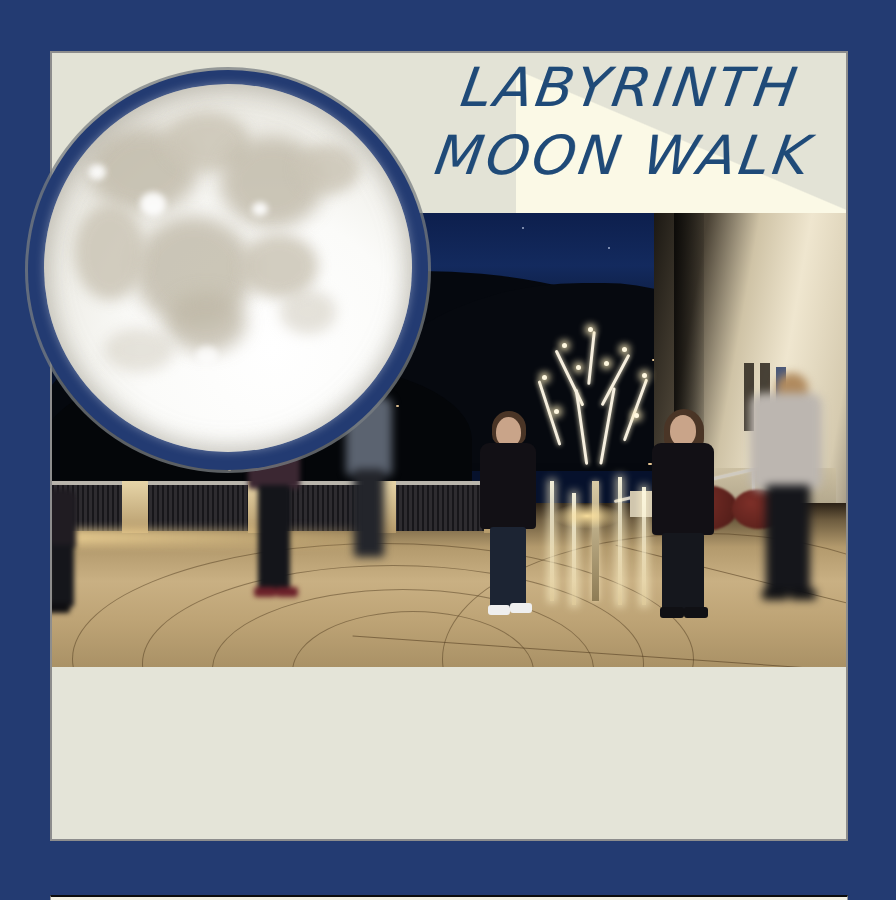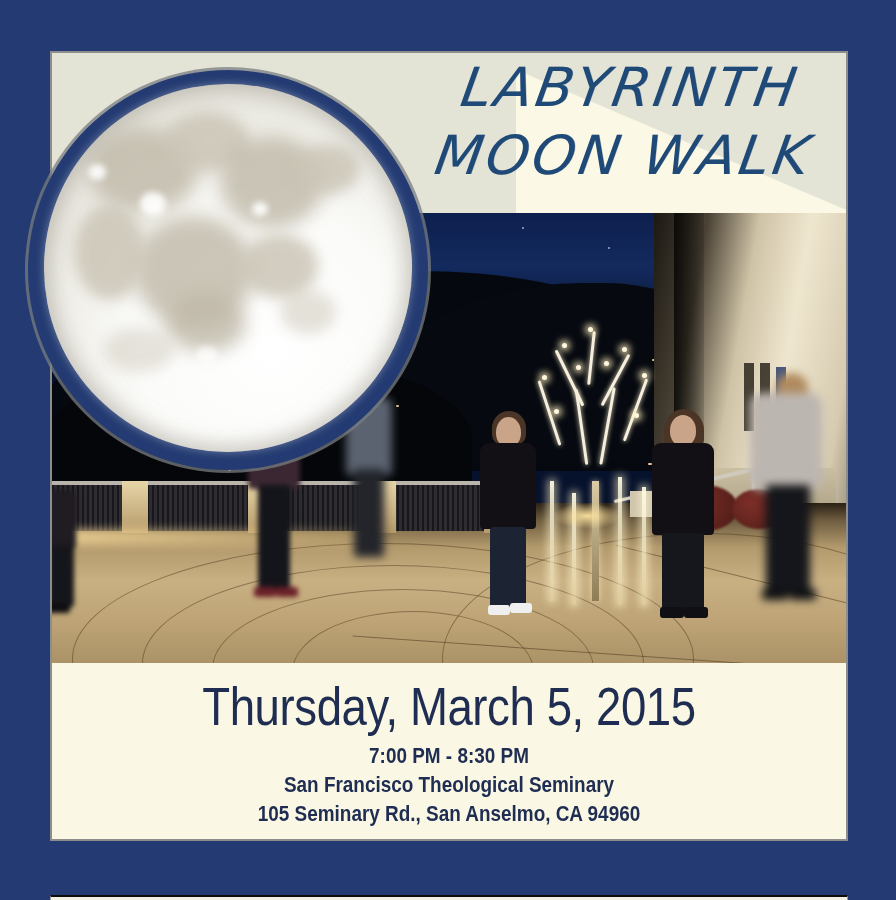--- a/index.html
+++ b/index.html
@@ -353,26 +353,20 @@
     </div>
 
     <div class="person blur" style="left:-6px;top:276px;width:34px;height:128px;">
       <div class="torso" style="left:0px;top:0px;width:30px;height:60px;background:#201c22;"></div>
       <div class="legs" style="left:2px;top:56px;width:26px;height:62px;background:#15161b;"></div>
       <div class="shoe" style="left:0px;top:114px;width:24px;height:10px;background:#0e0e11;"></div>
     </div>
 
   </div>
 
-  <div id="info-panel">
-    <h1 id="event-date">Thursday, March 5, 2015</h1>
-    <p class="info-sub" id="event-time">7:00 PM - 8:30 PM</p>
-    <p class="info-sub">San Francisco Theological Seminary</p>
-    <p class="info-sub">105 Seminary Rd., San Anselmo, CA 94960</p>
-  </div>
 
 </div>
 
 <div id="moon-assembly">
   <div id="moon-ring"></div>
   <div id="moon-disc">
     <div class="mare-d" style="left:44px;top:44px;width:110px;height:84px;"></div>
     <div class="mare" style="left:120px;top:28px;width:86px;height:60px;"></div>
     <div class="mare-d" style="left:176px;top:52px;width:104px;height:92px;"></div>
     <div class="mare" style="left:252px;top:60px;width:64px;height:50px;"></div>

